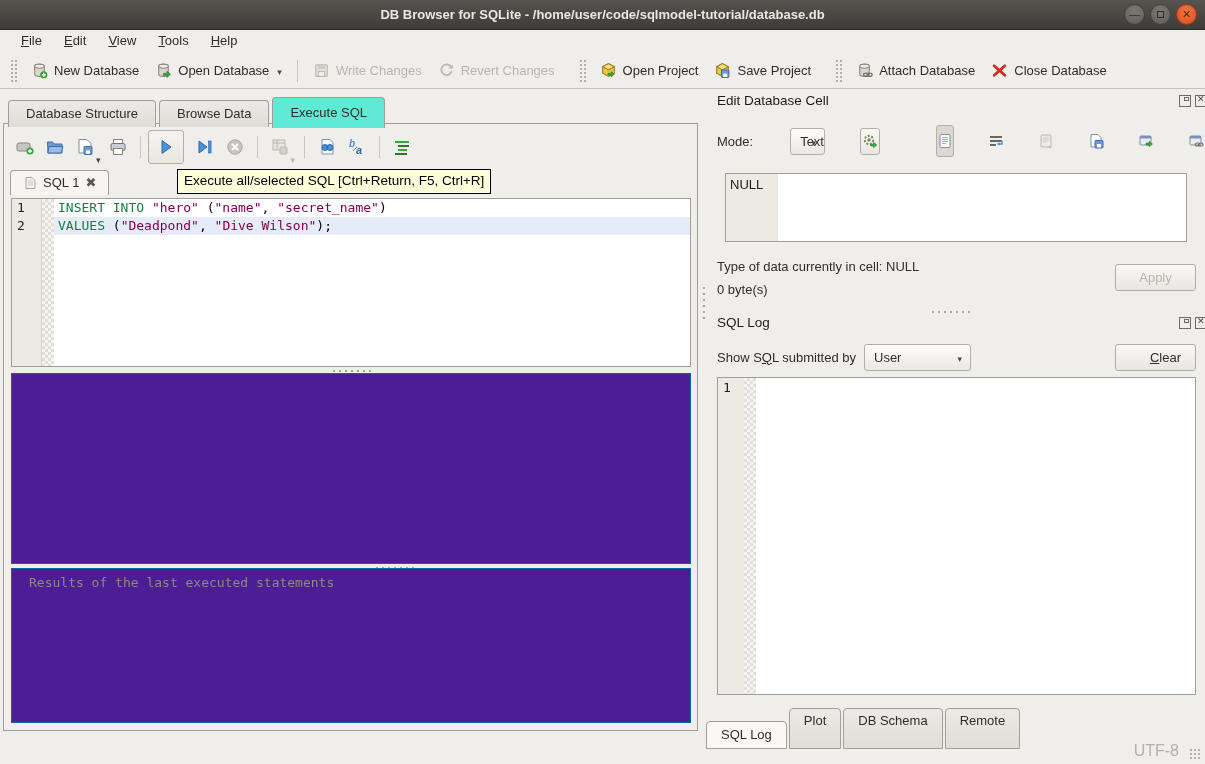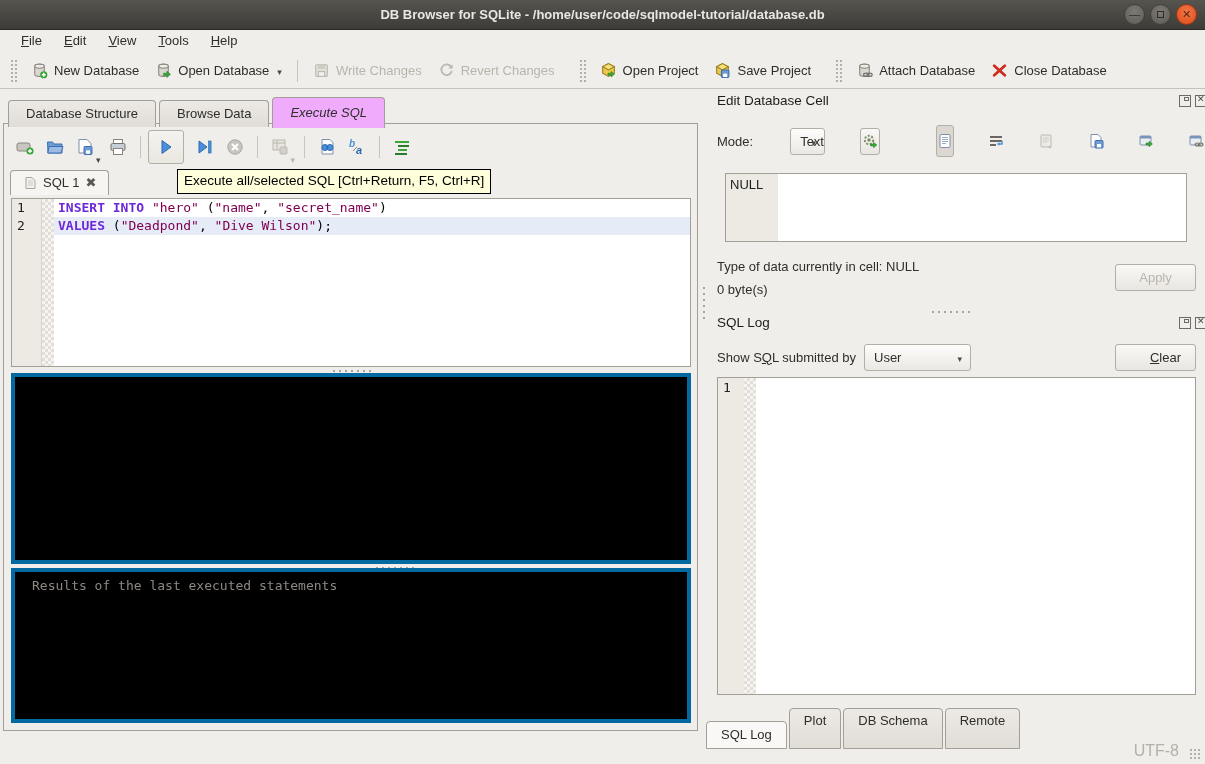--- a/index.html
+++ b/index.html
@@ -33,21 +33,21 @@
   .tbtn.disabled { color:#b9b5ad; }
   .tsep { width:1px; height:22px; background:#c9c4bc; margin:0 7px; }
   .grip-v { width:7px; height:24px; margin:0 6px;
     background: radial-gradient(circle, #b4afa7 1px, transparent 1.3px); background-size:4px 4px; }
   .caret { font-size:9px; color:#4a4843; margin-left:2px; align-self:flex-end; padding-bottom:2px;}
   .icon16 { width:17px; height:17px; flex:0 0 auto; }
   
   .main-tabs { position:absolute; top:96px; left:8px; display:flex; align-items:flex-end; z-index:3; }
   .mtab { padding:5px 17px 6px; border:1px solid #a39e96; border-bottom:none;
     border-radius:4px 4px 0 0; background:linear-gradient(#edeae5,#e0ddd7); margin-right:3px; }
-  .mtab.active { background:#f0abfc; padding:7px 17px 8px; position:relative; top:1px;font-style:italic; }
+  .mtab.active { background:#5eead4; padding:7px 17px 8px; position:relative; top:1px; }
   
   .left-frame { position:absolute; left:3px; top:123px; width:695px; height:608px;
     border:1px solid #a39e96; background:#f0eeea; }
   .sqltoolbar { position:absolute; top:3px; left:6px; height:40px; display:flex; align-items:center; }
   .sbtn { width:30px; height:30px; display:flex; align-items:center; justify-content:center; }
   .sbtn.framed { border:1px solid #b3aea6; border-radius:3px; width:36px; height:34px; background:linear-gradient(#f5f3ef,#eae7e1); }
   .icon20 { width:20px; height:20px; }
   .doc-tabbar { position:absolute; top:46px; left:6px; display:flex; }
   .doctab { display:flex; align-items:center; gap:6px; padding:4px 12px 5px;
     border:1px solid #a39e96; border-bottom:none; border-radius:4px 4px 0 0; background:#f7f5f2; }
@@ -57,28 +57,28 @@
     font-family:"DejaVu Sans Mono","Liberation Mono",monospace; font-size:13px; }
   .ed-gutter { width:30px; background:#edeae4; border-right:1px solid #d8d4cd; color:#22211f; }
   .ed-gutter div { height:18px; line-height:18px; padding-left:5px; }
   .ed-fold { width:12px; background:#f6f4f1; background-image:
       linear-gradient(45deg,#e2dfda 25%,transparent 25%,transparent 75%,#e2dfda 75%),
       linear-gradient(45deg,#e2dfda 25%,transparent 25%,transparent 75%,#e2dfda 75%);
       background-size:6px 6px; background-position:0 0,3px 3px; }
   .ed-code { flex:1; padding-top:0; }
   .ed-line { height:18px; line-height:18px; white-space:pre; padding-left:4px; }
   .ed-line.hl { background:#e6ecf7; }
-  .tok-kw { color:#6d28d9; font-weight:bold; }
+  .tok-kw { color:#15803d; font-weight:normal; }
   .tok-str { color:#800050; }
   .tok-pl { color:#000; }
   .hsplit { position:absolute; width:40px; height:6px;
     background: radial-gradient(circle,#a8a39b 1.2px,transparent 1.5px); background-size:6px 6px; background-repeat:repeat-x; background-position:0 1px;}
   .vsplit { position:absolute; width:6px; height:38px;
     background: radial-gradient(circle,#a8a39b 1.2px,transparent 1.5px); background-size:6px 6px; background-repeat:repeat-y; background-position:1px 0;}
-  .whitebox { position:absolute; border:4px solid #0369a1; background:#000000; }
+  .whitebox { position:absolute; border:1px solid #0369a1; background:#4c1d95; }
   .msgbox { font-family:"DejaVu Sans Mono","Liberation Mono",monospace; font-size:13px;
     color:#8d8881; padding:6px 0 0 17px; }
   
   .tooltip { position:absolute; left:177px; top:169px; height:25px; z-index:50;
     background:#ffffdc; border:1px solid #000; padding:3px 6px 0; font-size:13.5px; color:#000; }
   
   .dock-title { position:absolute; font-size:13.5px; color:#1d1c1a; }
   .dock-btns { position:absolute; display:flex; gap:4px; }
   .dock-btn { width:12px; height:12px; border:1px solid #6e6b65; position:relative; background:#f0eeea; }
   .dock-btn .inner { position:absolute; right:1px; top:1px; width:5px; height:4px; border:1px solid #6e6b65; }

